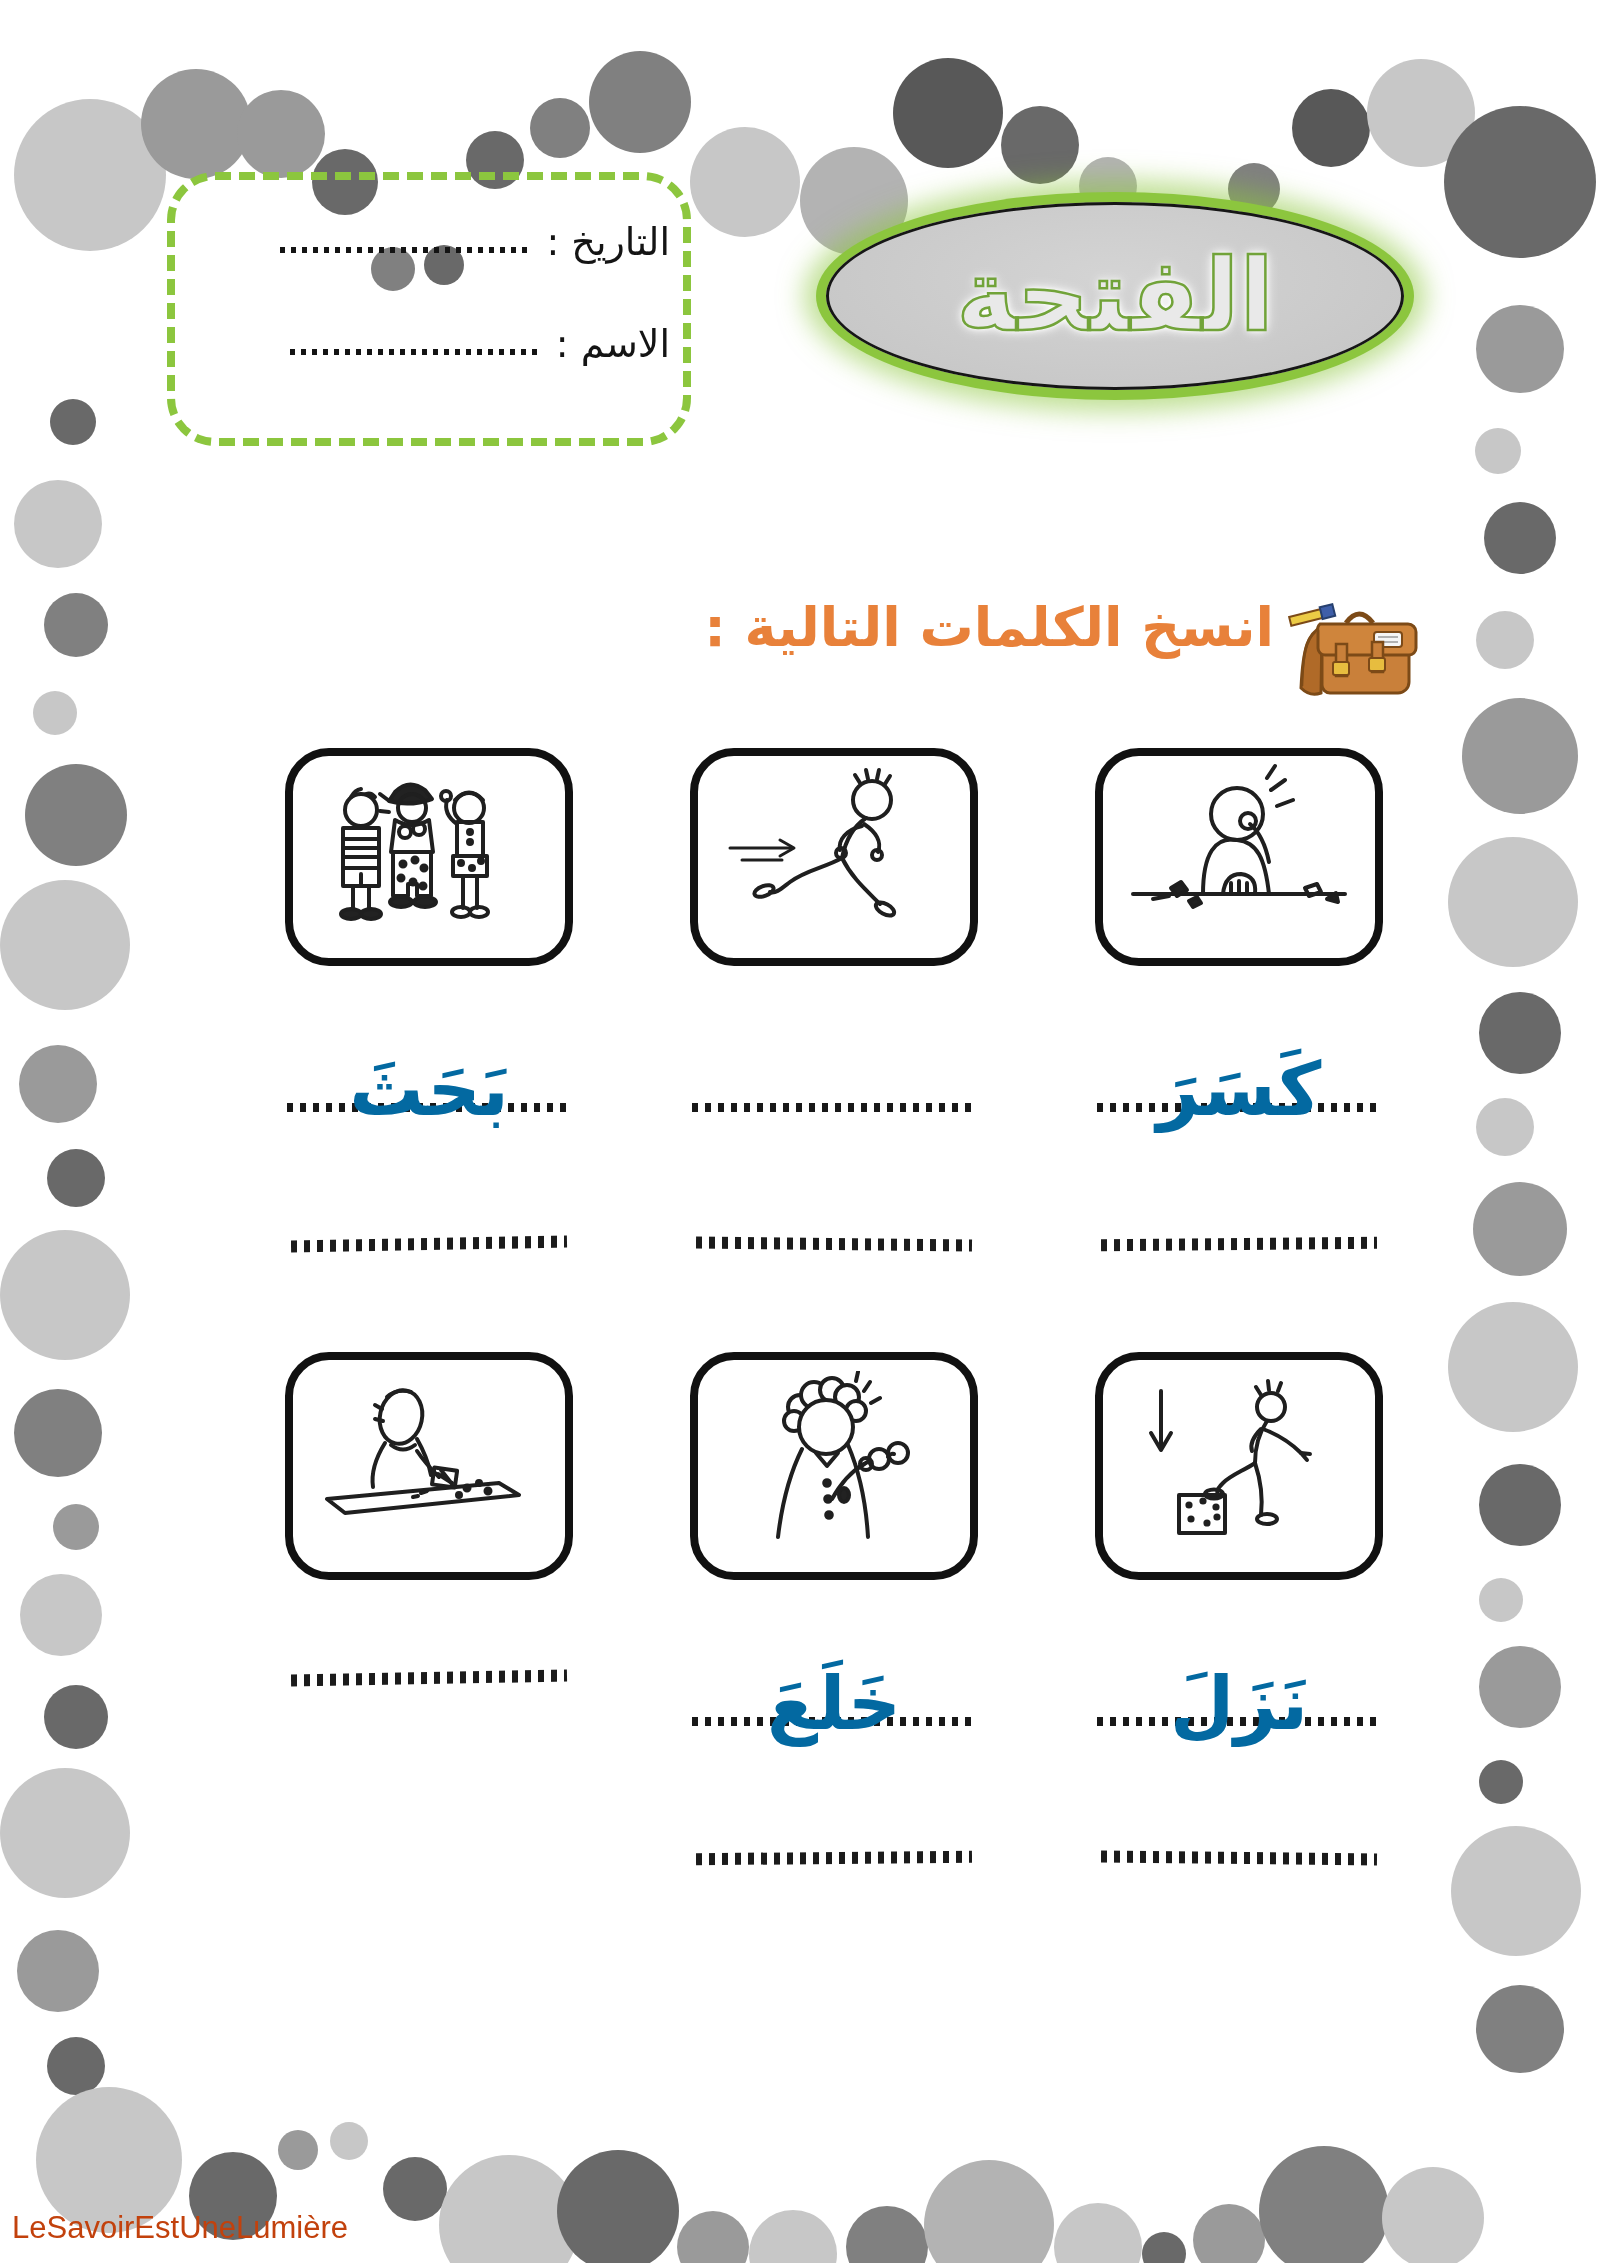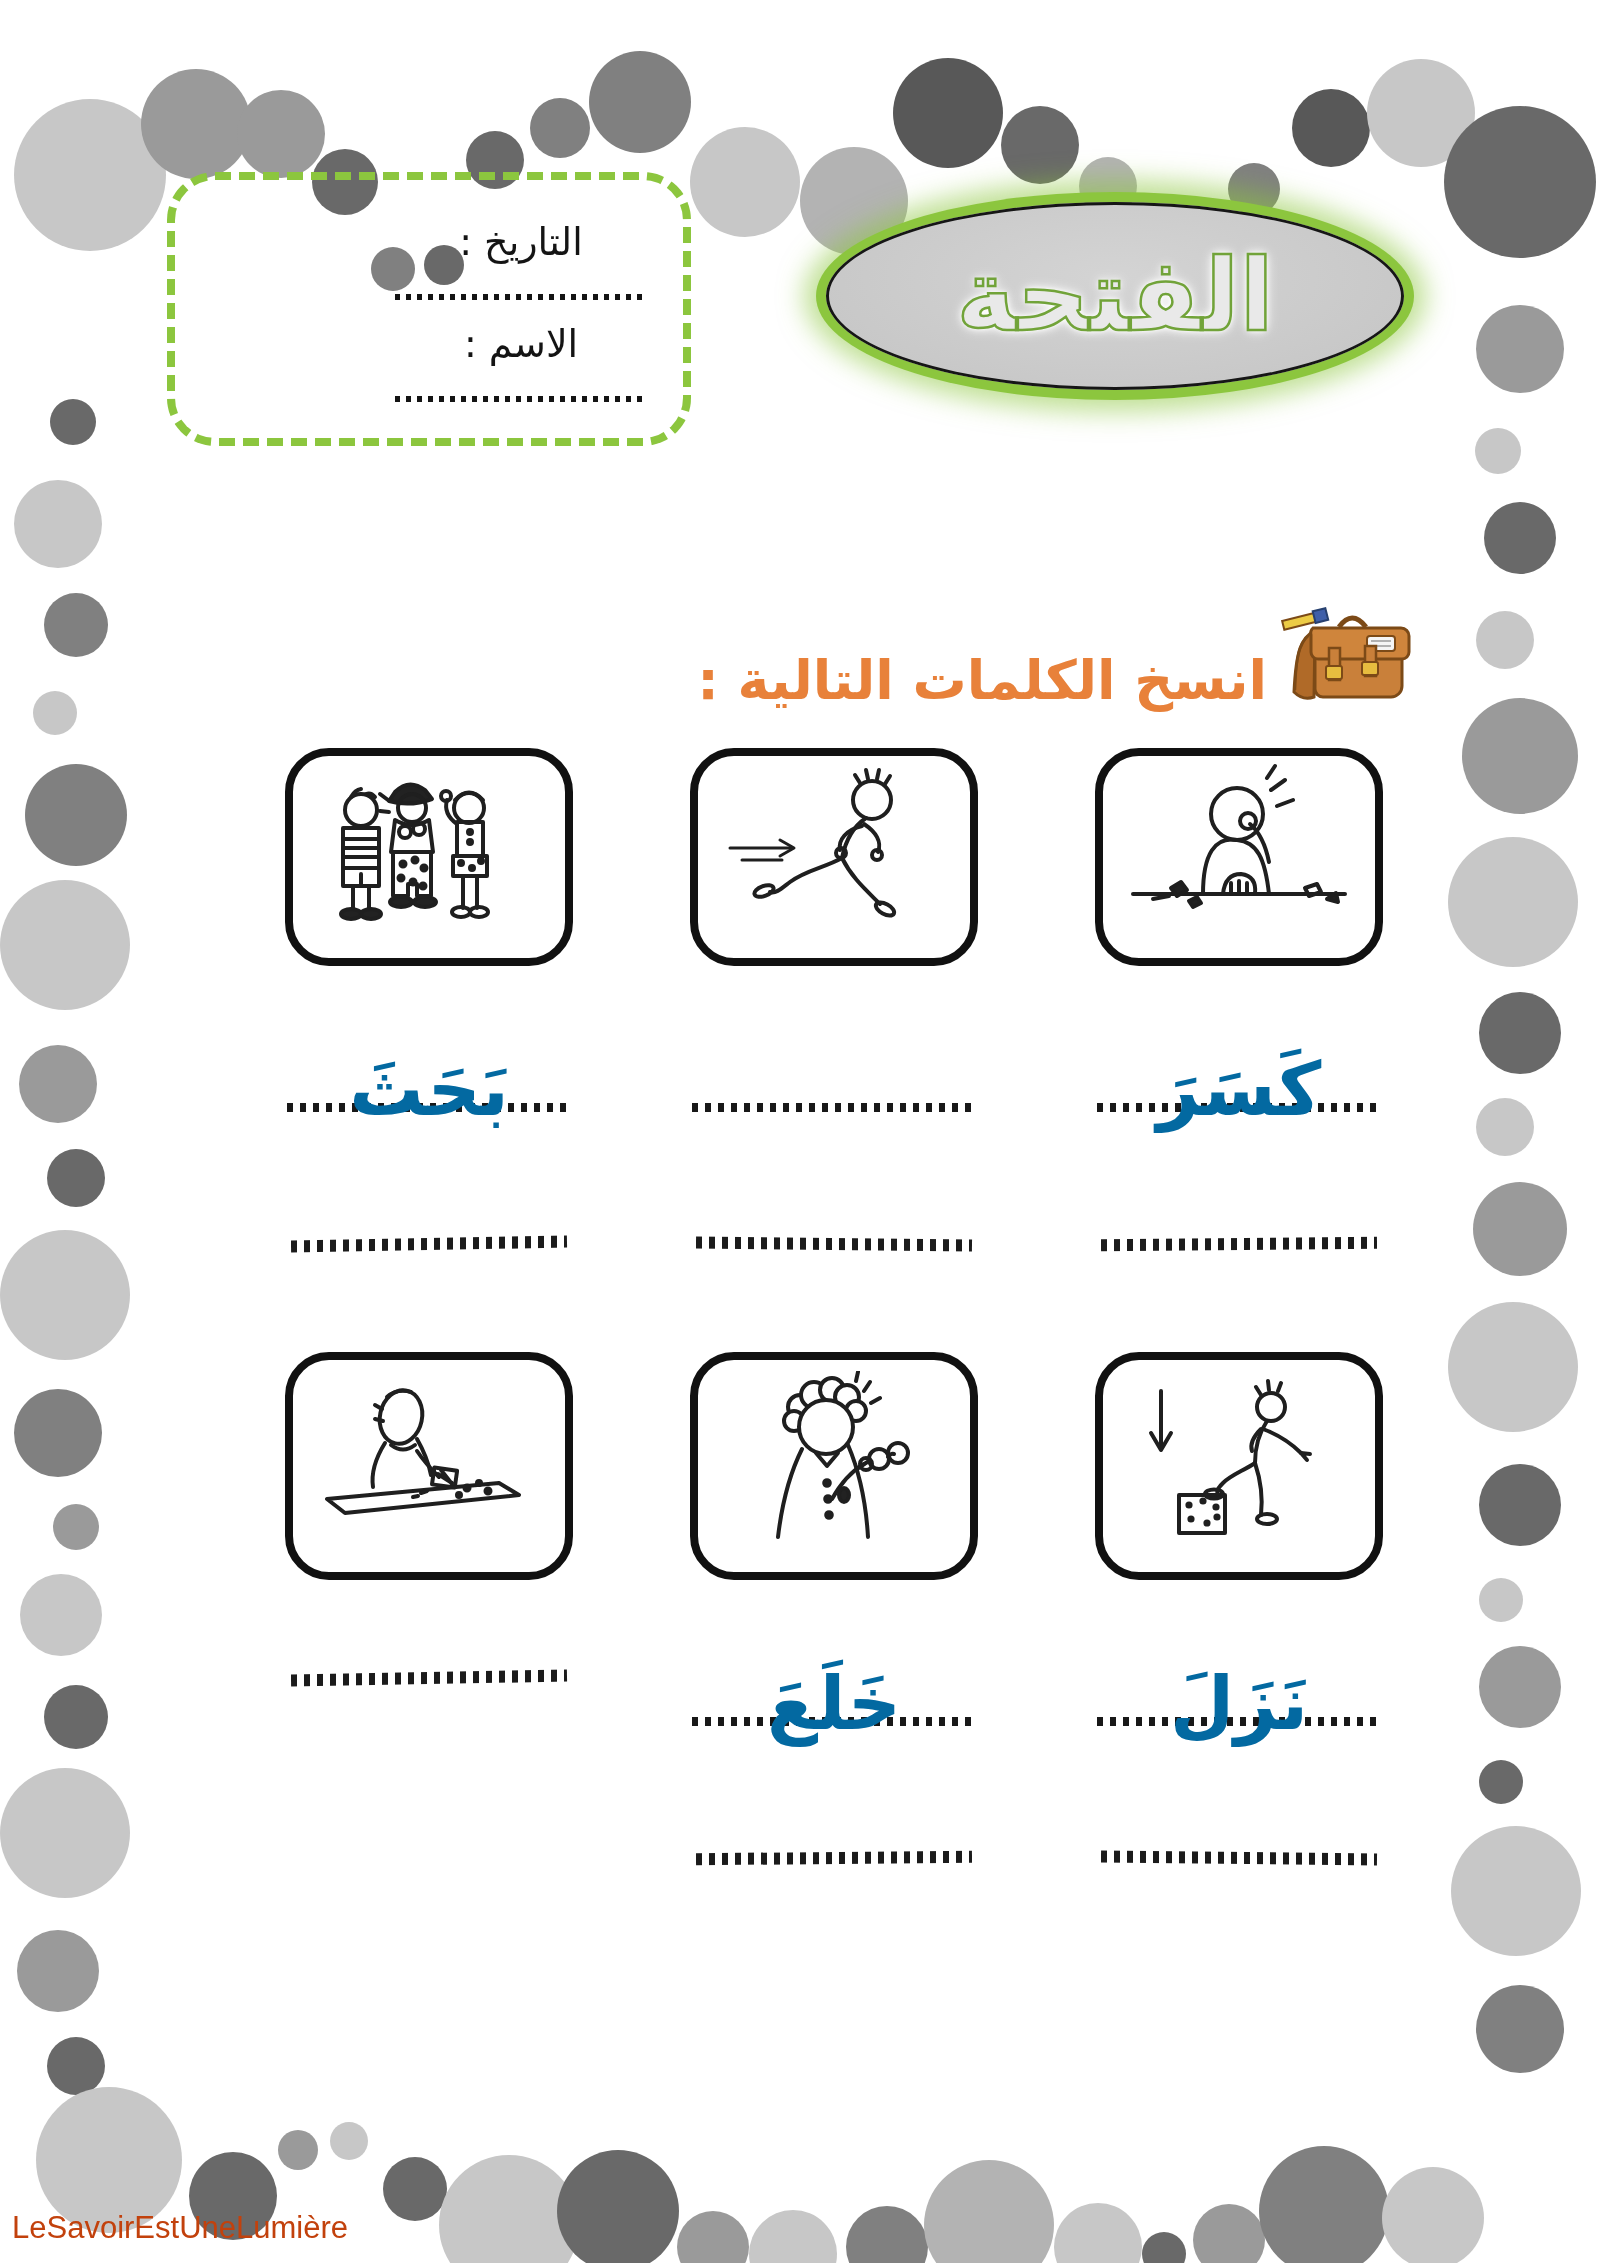--- a/index.html
+++ b/index.html
@@ -9,22 +9,22 @@
   }
   #border-decoration{position:absolute;left:0;top:0;z-index:0;}
   .content{position:absolute;inset:0;z-index:1;}
 
   
   .header-box{
     position:absolute;left:167px;top:172px;width:508px;height:258px;
     border:8px dashed var(--accent,#8cc63e);border-radius:48px;
   }
   .header-line{
-    position:absolute;right:36px;display:flex;direction:rtl;
-    align-items:center;gap:14px;flex-direction:column;
+    position:absolute;right:13px;display:flex;direction:rtl;
+    align-items:center;gap:14px;
   }
   .header-line.date{top:40px;}
   .header-line.name{top:142px;}
   .header-label{font-size:38px;color:#141414;white-space:nowrap;}
   .fill-dots{
     width:252px;height:6px;margin-top:16px;
     background:repeating-linear-gradient(90deg,#141414 0 5px,transparent 5px 11px);
   }
 
   
@@ -36,22 +36,22 @@
     display:flex;align-items:center;justify-content:center;
   }
   .title-text{
     font-size:100px;font-weight:bold;line-height:1;color:#e9e9e9;
     -webkit-text-stroke:2.5px #71a339;
     text-shadow:0 0 8px #ffffff,0 0 14px #ffffff,0 0 4px #ffffff;
   }
 
   
   .instruction{
-    position:absolute;right:175px;top:582px;display:flex;direction:rtl;
-    align-items:flex-end;gap:8px;height:130px;
+    position:absolute;right:168px;top:582px;display:flex;direction:rtl;
+    align-items:flex-start;gap:8px;height:130px;
   }
   .instruction-text{
     font-size:54px;font-weight:bold;color:var(--orange,#e8813a);
     white-space:nowrap;padding-top:14px;
   }
 
   
   .exercise-row{
     position:absolute;left:285px;width:1098px;display:flex;direction:rtl;
     justify-content:space-between;

